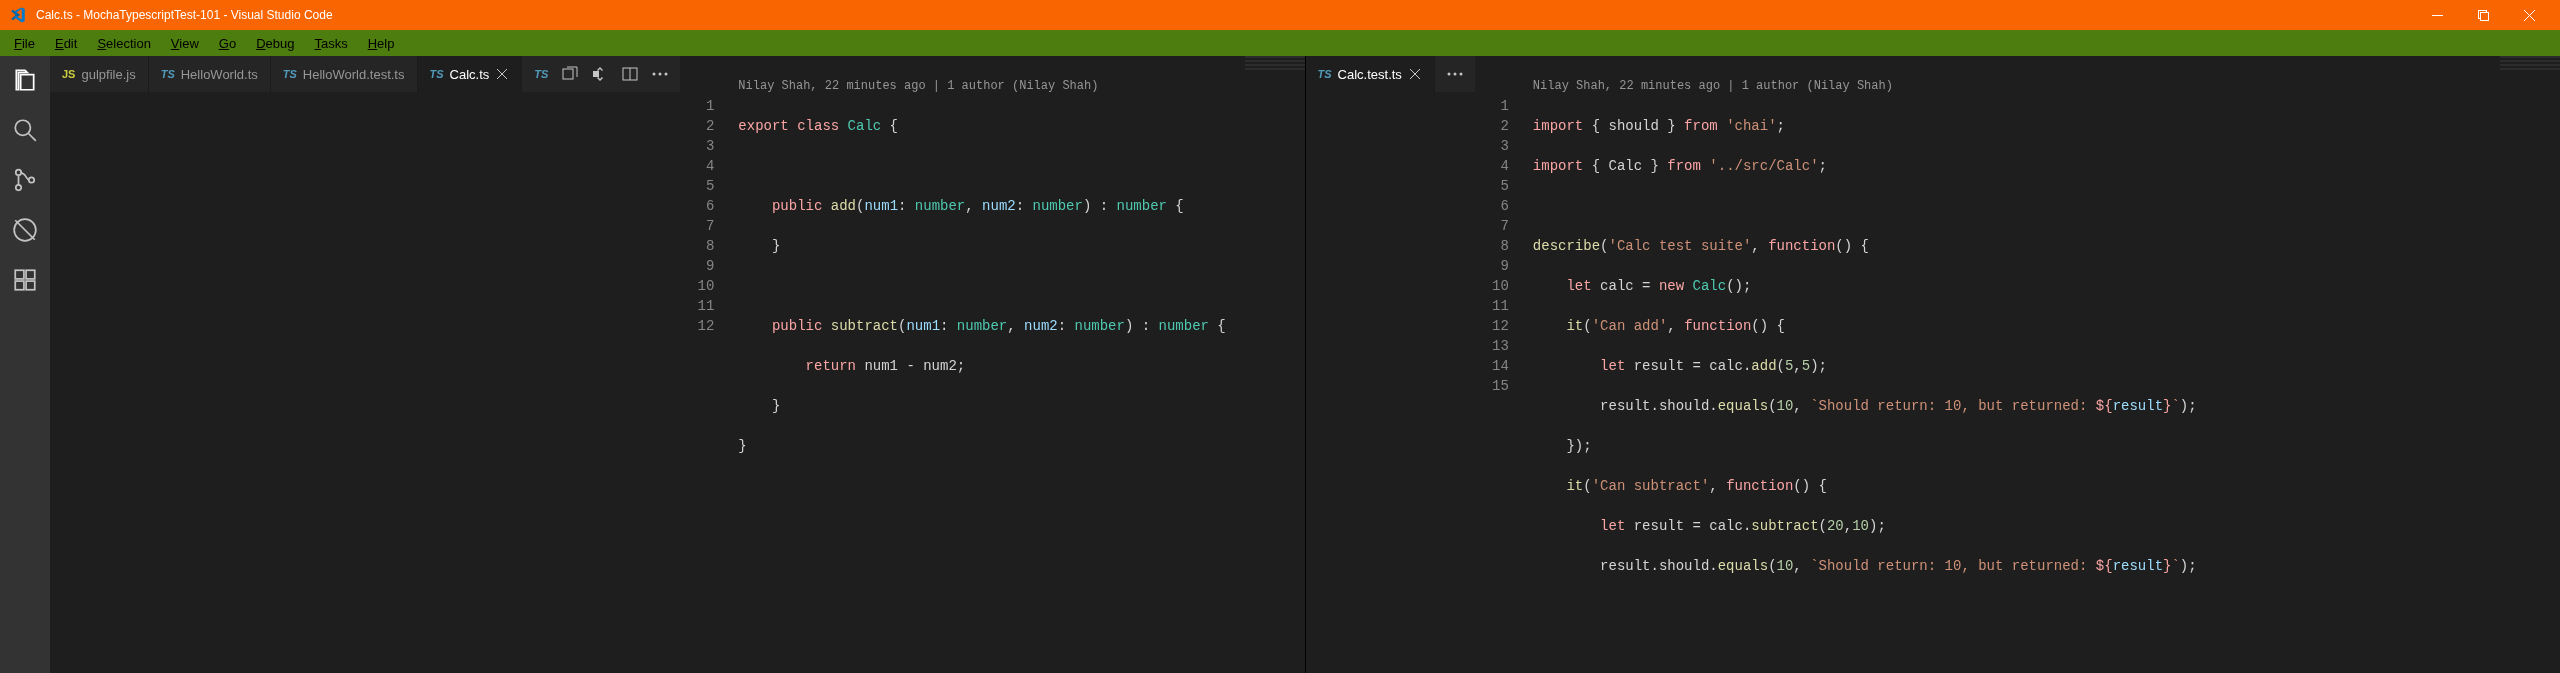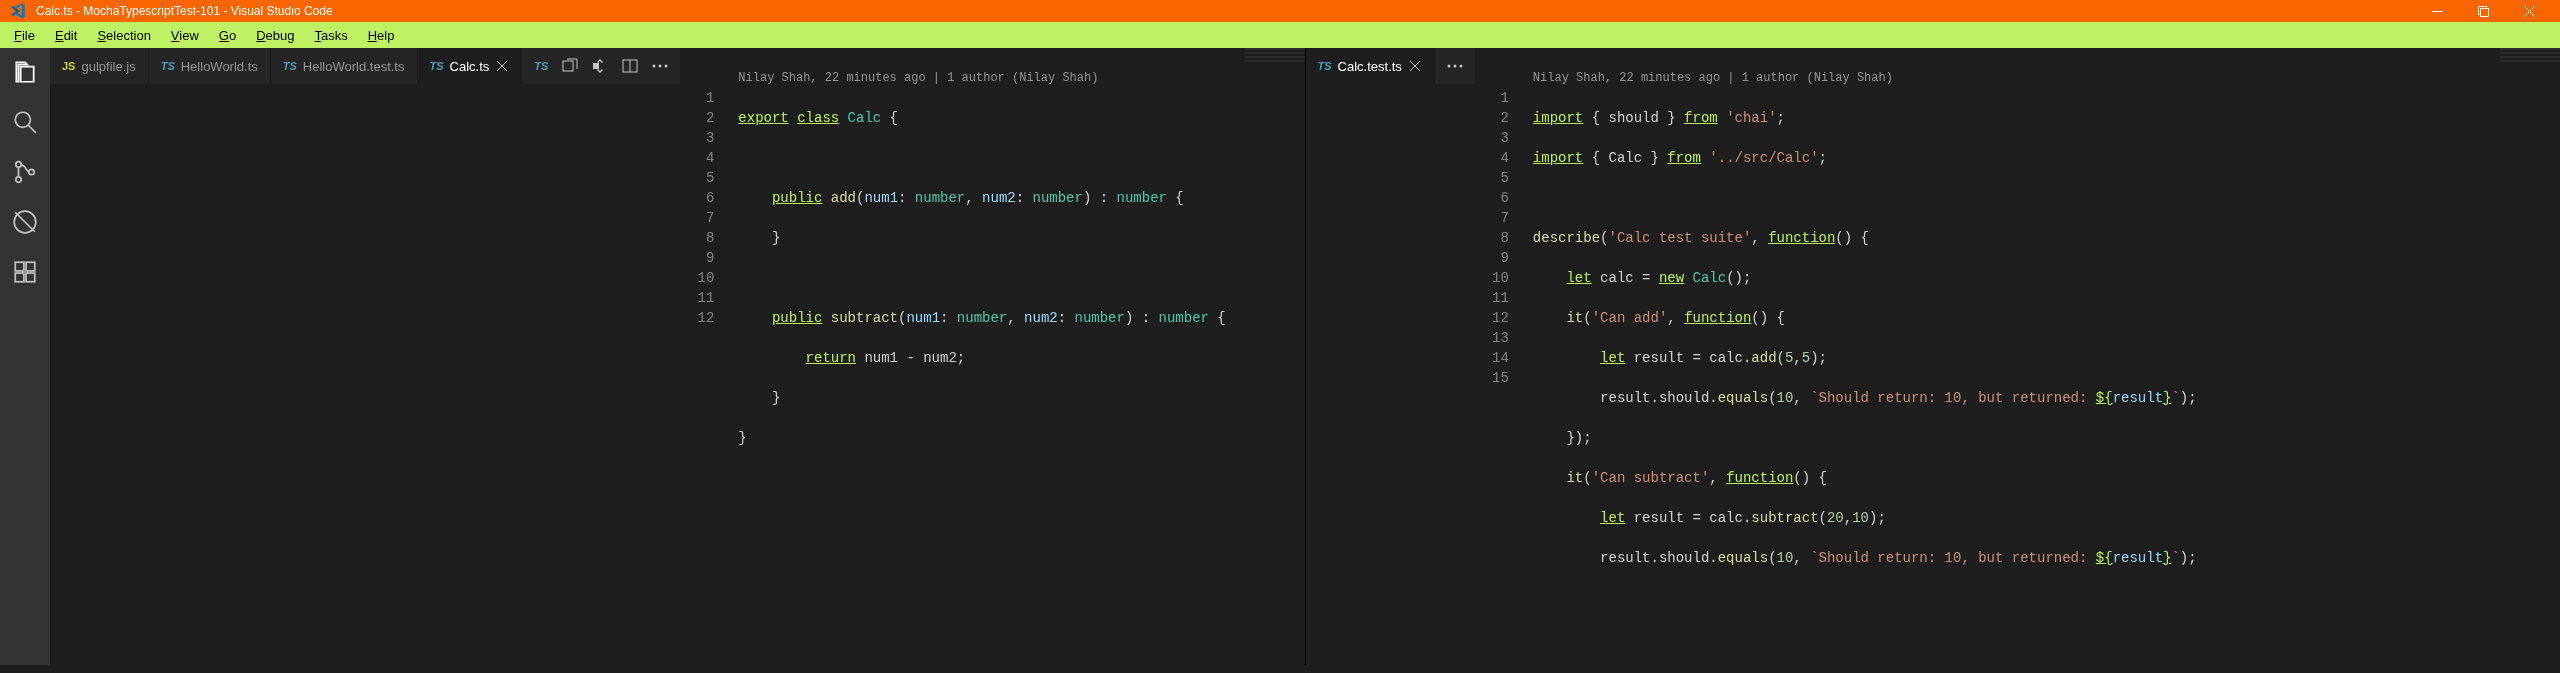--- a/index.html
+++ b/index.html
@@ -1,27 +1,27 @@
 <!DOCTYPE html>
 <html><head>
 <meta charset="utf-8">
 <style>
 * { margin: 0; padding: 0; box-sizing: border-box; }
 body { font-family: "Segoe UI", Arial, sans-serif; background: #1e1e1e; color: #cccccc; font-size: 13px; overflow: hidden; width: 2560px; height: 673px; }
 
 
-.titlebar { background: #f96500; color: #fff; height: 22px; display: flex; align-items: center; padding: 8px 8px; }
+.titlebar { background: #f96500; color: #fff; height: 30px; display: flex; align-items: center; padding: 8px 8px; }
 .titlebar .vs-icon { width: 20px; height: 20px; margin-right: 8px; display:flex;align-items:center;justify-content:center; }
 .titlebar .title { flex: 1; font-size: 12px; }
 .titlebar .win-controls { display: flex; gap: 0; }
 .titlebar .win-btn { width: 46px; height: 30px; display: flex; align-items: center; justify-content: center; cursor: pointer; }
 .titlebar .win-btn svg { stroke: #fff; }
 
 
-.menubar { background: #bef264; color: #000; height: 26px; display: flex; align-items: center; padding: 0 4px; font-size: 13px; }
+.menubar { background: #4d7c0f; color: #000; height: 26px; display: flex; align-items: center; padding: 0 4px; font-size: 13px; }
 .menubar .menu-item { padding: 2px 10px; cursor: pointer; }
 .menubar .menu-item u { text-decoration: underline; }
 
 
 .main { display: flex; height: calc(673px - 56px); }
 
 
 .activitybar { width: 50px; background: #333333; display: flex; flex-direction: column; align-items: center; padding-top: 10px; gap: 22px; }
 .activitybar .ab-icon { width: 28px; height: 28px; display: flex; align-items: center; justify-content: center; cursor: pointer; opacity: 0.7; }
 .activitybar .ab-icon.active { opacity: 1; }
@@ -46,21 +46,21 @@
 .code-area { flex: 1; display: flex; font-family: Consolas, "Courier New", monospace; font-size: 14px; line-height: 20px; position: relative; overflow: hidden; }
 .gutter { width: 50px; text-align: right; color: #858585; padding: 20px 16px 0 0; user-select: none; }
 .gutter div { height: 20px; }
 .code { flex: 1; padding: 0 0 8px 8px; white-space: pre; color: #d4d4d4; position: relative; }
 .code-lens { color: #969696; font-size: 12px; height: 20px; line-height: 20px; padding-left: 0; }
 .line { height: 20px; }
 
 .minimap { position: absolute; top: 0; right: 0; width: 60px; height: 30px; background: linear-gradient(#3a3a3a 0 2px, transparent 2px 4px, #3a3a3a 4px 6px, transparent 6px 8px, #3a3a3a 8px 10px, transparent 10px 12px, #3a3a3a 12px 14px, transparent 14px); opacity: 0.5; }
 
 
-.kw { color: #bef264; text-decoration: underline; }
+.kw { color: #fca5a5; }
 .cls { color: #4ec9b0; }
 .fn { color: #dcdcaa; }
 .str { color: #ce9178; }
 .num { color: #b5cea8; }
 .var { color: #9cdcfe; }
 .ghost { color: #6a6a6a; }
 .cursor { border-left: 1px solid #aeafad; display:inline-block; height:17px; vertical-align: middle; }
 </style>
 </head>
 <body>

